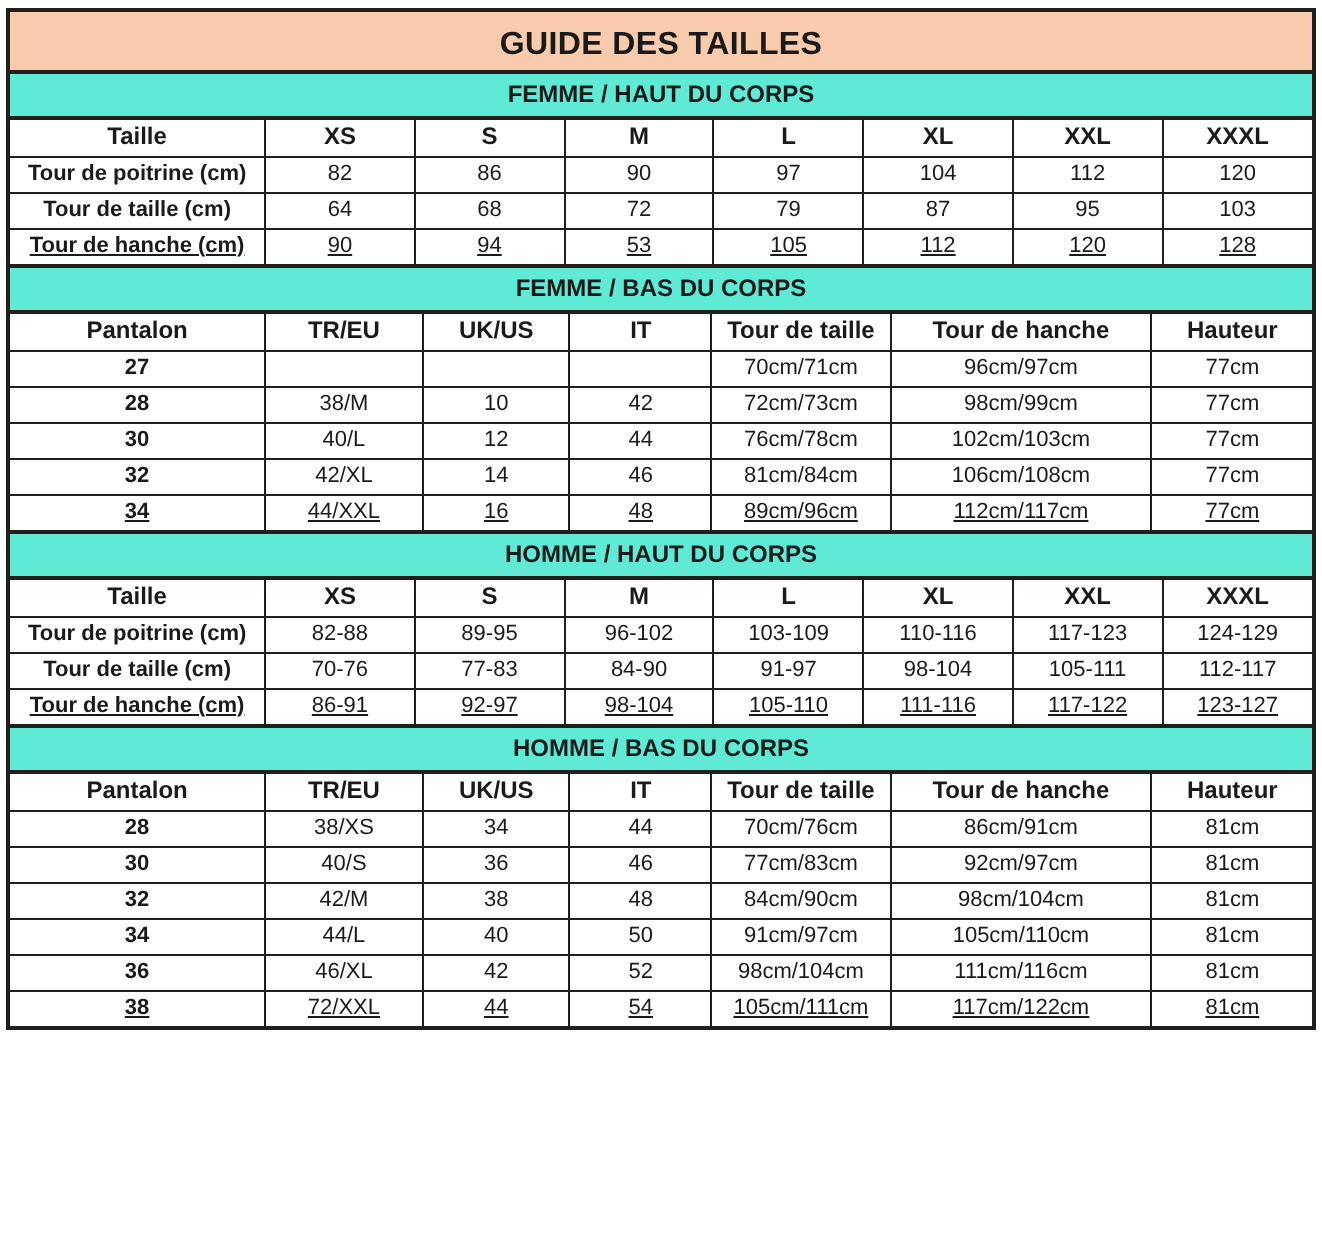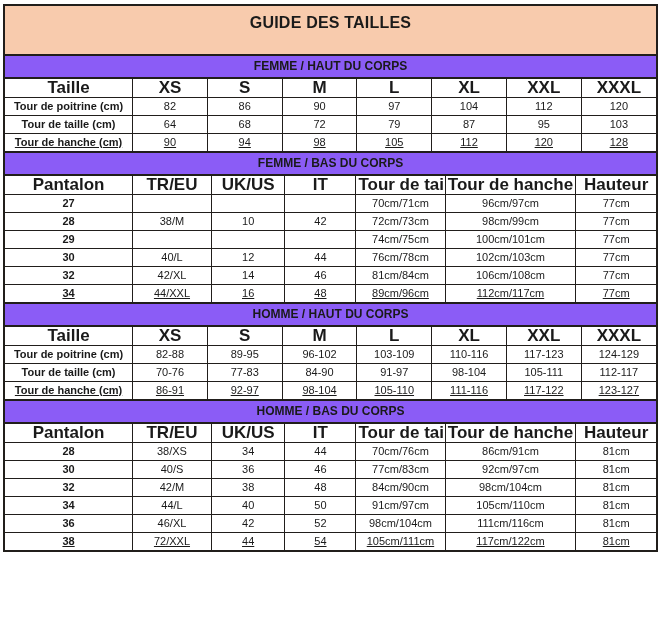--- a/index.html
+++ b/index.html
@@ -10,47 +10,47 @@
     color: #1a1a1a;
   }
   .page { padding: 4px 3px; }
   .guide { border: 2px solid #211e1b; background: #ffffff; }
 
   .title {
     background: #f8cbad;
     text-align: center;
     font-weight: bold;
     font-size: 16px;
-    padding: 8px 0 22px 0;
+    padding: 8px 0 3px 0;
     letter-spacing: 0.2px;
   }
 
   .band {
-    background: #8b5cf6;
+    background: #5eead4;
     border-top: 2px solid #211e1b;
     border-bottom: 2px solid #211e1b;
     text-align: center;
     font-weight: bold;
     font-size: 12px;
     padding: 3px 0 4px 0;
   }
 
   table.grid { width: 100%; border-collapse: collapse; table-layout: fixed; }
   .grid th, .grid td {
     border: 1px solid #211e1b;
     text-align: center;
     vertical-align: middle;
     font-size: 11px;
     line-height: 15px;
     height: 18px;
     padding: 1px 2px;
     overflow: hidden;
     white-space: nowrap;
   }
-  .grid th { font-weight: bold; font-size: 17px; }
+  .grid th { font-weight: bold; font-size: 12px; }
   .grid td:first-child { font-weight: bold; }
   .grid th:first-child, .grid td:first-child { border-left: none; }
   .grid th:last-child,  .grid td:last-child  { border-right: none; }
   .grid tr:first-child th { border-top: none; }
   .grid tr:last-child td { border-bottom: none; text-decoration: underline; }
 
   
   table.haut th:nth-child(1) { width: 19.6%; }
   
   table.bas th:nth-child(1) { width: 19.6%; }
@@ -100,21 +100,21 @@
               <td>72</td>
               <td>79</td>
               <td>87</td>
               <td>95</td>
               <td>103</td>
             </tr>
             <tr>
               <td>Tour de hanche (cm)</td>
               <td>90</td>
               <td>94</td>
-              <td>98</td>
+              <td>53</td>
               <td>105</td>
               <td>112</td>
               <td>120</td>
               <td>128</td>
             </tr>
           </tbody>
         </table>
     </section>
 
     <section>
@@ -139,29 +139,20 @@
               <td>96cm/97cm</td>
               <td>77cm</td>
             </tr>
             <tr>
               <td>28</td>
               <td>38/M</td>
               <td>10</td>
               <td>42</td>
               <td>72cm/73cm</td>
               <td>98cm/99cm</td>
-              <td>77cm</td>
-            </tr>
-            <tr>
-              <td>29</td>
-              <td></td>
-              <td></td>
-              <td></td>
-              <td>74cm/75cm</td>
-              <td>100cm/101cm</td>
               <td>77cm</td>
             </tr>
             <tr>
               <td>30</td>
               <td>40/L</td>
               <td>12</td>
               <td>44</td>
               <td>76cm/78cm</td>
               <td>102cm/103cm</td>
               <td>77cm</td>

